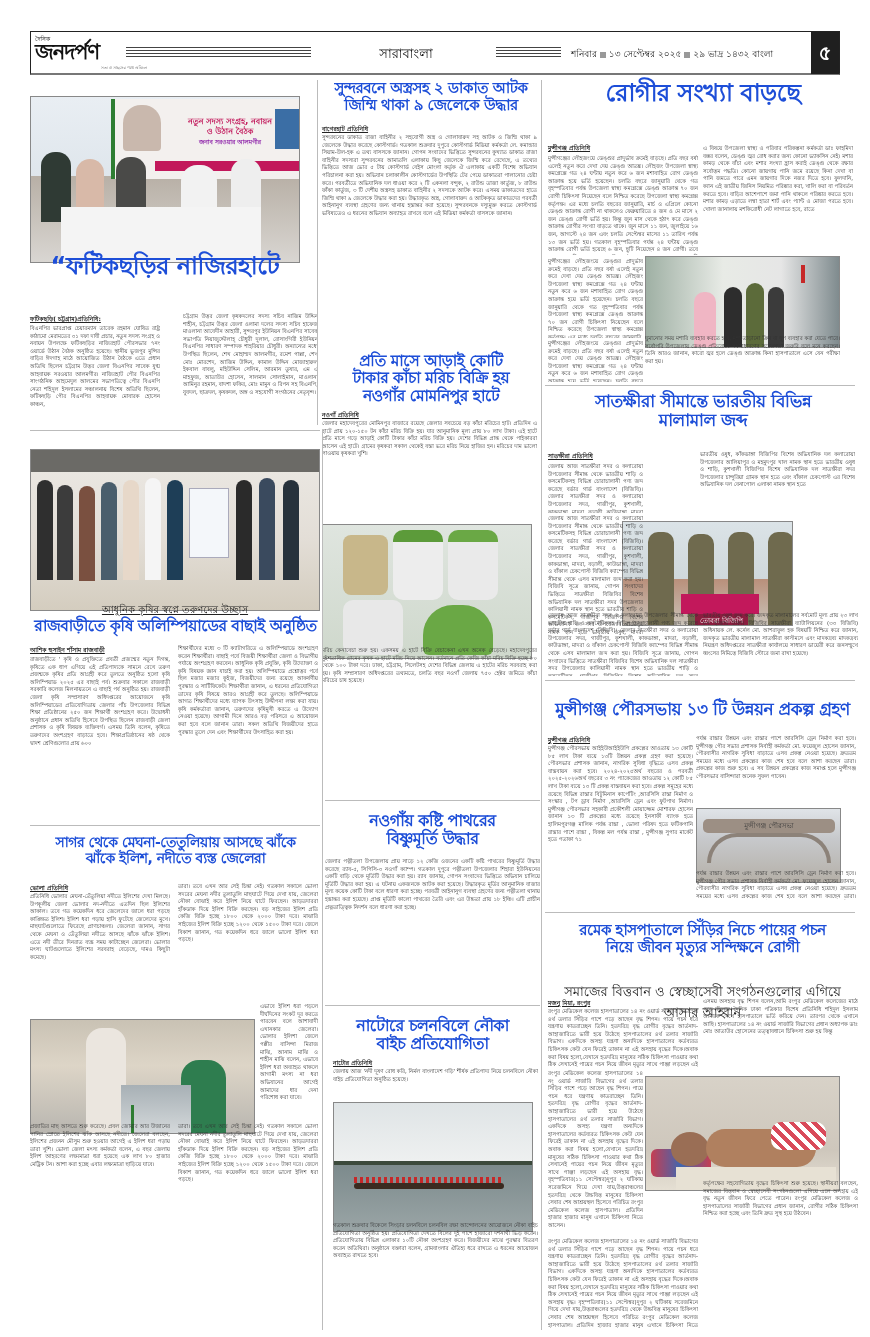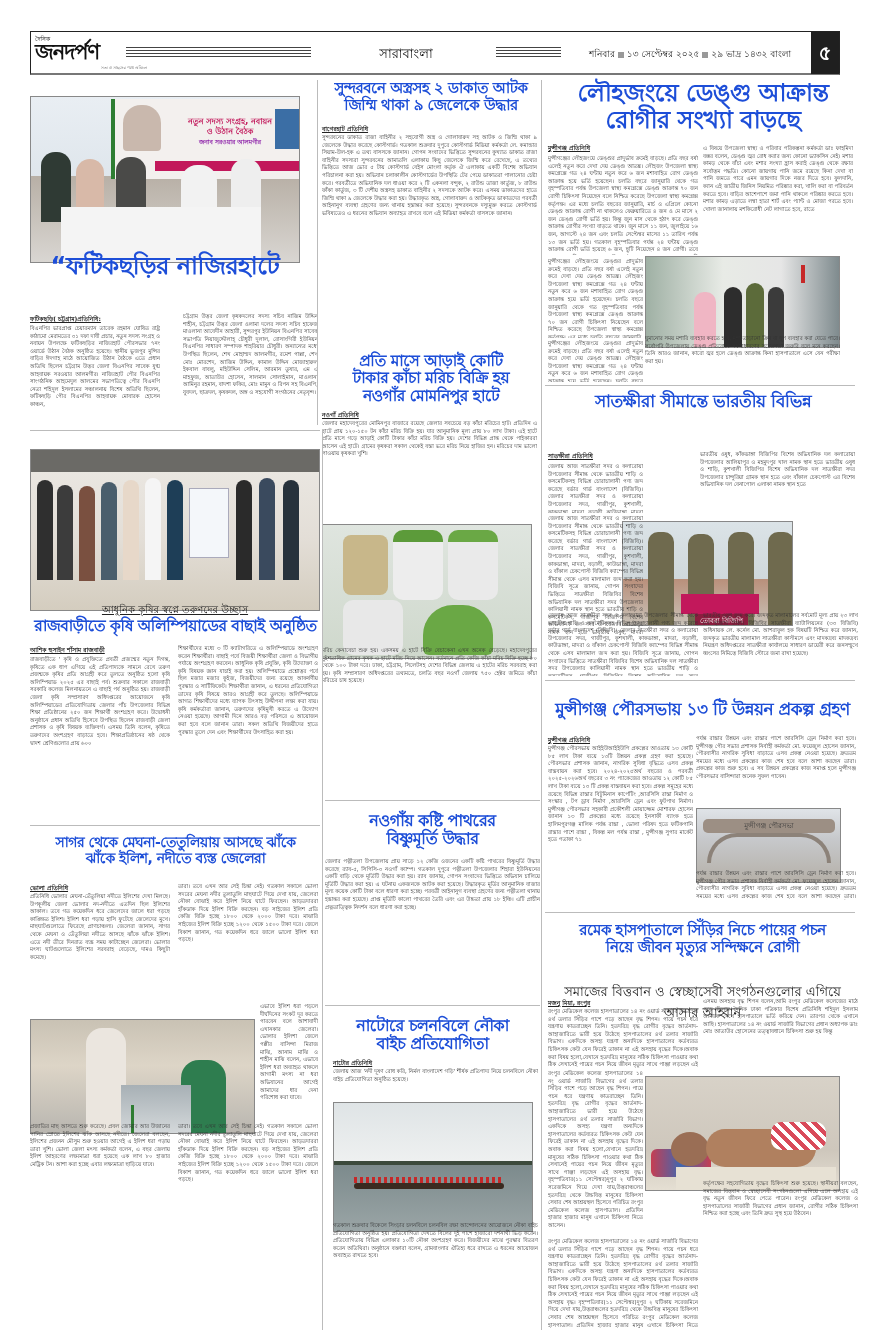--- a/index.html
+++ b/index.html
@@ -10,21 +10,21 @@
 
   
   .masthead { left: 30px; top: 31px; width: 810px; height: 44px; border: 1px solid #222; border-bottom: 2px solid #777; background: #fff; }
   .mh-daily { left: 4px; top: 2px; font-size: 6px; color: #222; }
   .mh-logo { left: 4px; top: 8px; font-family: "DejaVu Sans", sans-serif; font-weight: bold; font-size: 21px; letter-spacing: -1px; color: #111; line-height: 24px; }
   .mh-tag { left: 70px; top: 33px; font-size: 4px; color: #444; }
   .mh-lines { height: 10px; border-top: 1px solid #444; border-bottom: 1px solid #444; }
   .mh-lines::before, .mh-lines::after { content: ""; position: absolute; left: 0; right: 0; height: 1px; background: #444; }
   .mh-lines::before { top: 2px; } .mh-lines::after { top: 5px; }
   .mh-section { left: 330px; top: 12px; width: 90px; text-align: center; font-size: 13px; color: #111; }
-  .mh-date { left: 540px; top: 15px; font-size: 9px; color: #222; white-space: nowrap; margin-left: 18px; }
+  .mh-date { left: 540px; top: 15px; font-size: 9px; color: #222; white-space: nowrap; }
   .mh-date .sq { display: inline-block; width: 6px; height: 6px; background: #999; margin: 0 3px; vertical-align: middle; }
   .mh-page { right: 0; top: 0; width: 28px; height: 42px; background: #1f1f1f; color: #fff; font-size: 20px; font-weight: bold; text-align: center; line-height: 42px; }
 
   
   .headline { font-family: "DejaVu Sans", sans-serif; font-weight: bold; color: #1d4ed8; text-align: center; line-height: 1.12; letter-spacing: -0.5px; }
   .byline { font-size: 6px; font-weight: bold; color: #222; text-decoration: underline; white-space: nowrap; }
   .body-text { font-size: 5.4px; line-height: 7.6px; color: #333; text-align: justify; overflow: hidden; }
   .rule-v { width: 1px; background: #bbb; }
   .rule-h { height: 1px; background: #bbb; }
 
@@ -99,41 +99,41 @@
 <div class="abs photo" style="left:322px;top:508px;width:210px;height:135px;background:linear-gradient(180deg,#dfe5df 0%,#cfd8cc 100%);">
   <div class="abs" style="left:20px;top:10px;width:45px;height:60px;background:#c8b78a;border-radius:8px;"></div>
   <div class="abs" style="left:70px;top:5px;width:50px;height:70px;background:#ededed;border-radius:10px;border-top:12px solid #5c9b3a;"></div>
   <div class="abs" style="left:125px;top:5px;width:50px;height:70px;background:#eaeaea;border-radius:10px;border-top:12px solid #6aa845;"></div>
   <div class="abs" style="left:100px;top:80px;width:70px;height:50px;background:#6aa845;border-radius:30px 30px 6px 6px;"></div>
   <div class="abs" style="left:20px;top:75px;width:60px;height:55px;background:#e8e8e8;border-radius:10px;"></div>
 </div>
 <div class="abs body-text" style="left:322px;top:647px;width:215px;height:140px;">মরিচ কেনাবেচা শুরু হয়। একসময় এ হাটে বিক্রি বেচাকেনা এখন অনেক বেড়েছে। মহাদেবপুরের দুইশতাধিক গ্রামের কৃষক এ হাটে মরিচ নিয়ে আসেন। বর্তমানে প্রতি কেজি কাঁচা মরিচ বিক্রি হচ্ছে ৮০ থেকে ১০০ টাকা দরে। ঢাকা, চট্টগ্রাম, সিলেটসহ দেশের বিভিন্ন জেলায় এ হাটের মরিচ সরবরাহ করা হয়। কৃষি সম্প্রসারণ অধিদপ্তরের তথ্যমতে, চলতি বছর নওগাঁ জেলায় ৭৫০ হেক্টর জমিতে কাঁচা মরিচের চাষ হয়েছে।</div>
 
 <div class="abs headline" style="left:548px;top:80px;width:310px;font-size:24px;">
-  <div>লৌহজংয়ে ডেঙ্গু আক্রান্ত</div>
   <div>রোগীর সংখ্যা বাড়ছে</div>
 </div>
 <div class="abs byline" style="left:548px;top:143px;">মুন্সীগঞ্জ প্রতিনিধি</div>
 <div class="abs body-text" style="left:548px;top:155px;width:150px;height:100px;">মুন্সীগঞ্জের লৌহজংয়ে ডেঙ্গুর প্রাদুর্ভাব ক্রমেই বাড়ছে। প্রতি বছর বর্ষা এলেই নতুন করে দেখা দেয় ডেঙ্গু আতঙ্ক। লৌহজং উপজেলা স্বাস্থ্য কমপ্লেক্সে গত ২৪ ঘন্টায় নতুন করে ৬ জন মশাবাহিত রোগ ডেঙ্গু আক্রান্ত হয়ে ভর্তি হয়েছেন। চলতি বছরে জানুয়ারি থেকে গত বৃহস্পতিবার পর্যন্ত উপজেলা স্বাস্থ্য কমপ্লেক্সে ডেঙ্গু আক্রান্ত ৭০ জন রোগী চিকিৎসা নিয়েছেন বলে নিশ্চিত করেছে উপজেলা স্বাস্থ্য কমপ্লেক্স কর্তৃপক্ষ। এর মধ্যে চলতি বছরের জানুয়ারি, মার্চ ও এপ্রিলে কোনো ডেঙ্গু আক্রান্ত রোগী না থাকলেও ফেব্রুয়ারিতে ৪ জন ও মে মাসে ২ জন ডেঙ্গু রোগী ভর্তি হয়। কিন্তু জুন মাস থেকে হঠাৎ করে ডেঙ্গু আক্রান্ত রোগীর সংখ্যা বাড়তে থাকে। জুন মাসে ১১ জন, জুলাইয়ে ১৬ জন, আগস্টে ২৪ জন এবং চলতি সেপ্টেম্বর মাসের ১১ তারিখ পর্যন্ত ১৩ জন ভর্তি হয়। গতকাল বৃহস্পতিবার পর্যন্ত ২৪ ঘন্টায় ডেঙ্গু আক্রান্ত রোগী ভর্তি হয়েছে ৬ জন, ছুটি নিয়েছেন ৪ জন রোগী। তবে কোনো রোগী মৃত্যুর কথা হয়নি। বর্তমানে হাসপাতালে ৬ জন রোগী ভর্তি আছেন এবং চিকিৎসা নিচ্ছেন। স্বাস্থ্য বিভাগ থেকে জানিয়েছে এডিস মশার বিস্তার রোধে নাগরিকদের সচেতনতা জরুরি। চারপাশে জমে থাকা পানি দ্রুত অপসারণ, এডিস মশার লার্ভা ধ্বংস এবং ব্যক্তিগত সাবধানতা অবলম্বনের পাশাপাশি মশকনিধনে সক্রিয় হওয়ার আহ্বান জানানো হয়েছে।</div>
 <div class="abs body-text" style="left:703px;top:145px;width:150px;height:90px;">এ বিষয়ে উপজেলা স্বাস্থ্য ও পরিবার পরিকল্পনা কর্মকর্তা ডাঃ ফাহমিদা বক্কর বলেন, ডেঙ্গু জ্বর রোধ করার জন্য কোনো ভ্যাকসিন নেই। মশার কামড় থেকে বাঁচা এবং মশার সংখ্যা হ্রাস করাই ডেঙ্গু থেকে রক্ষার সর্বোত্তম পদ্ধতি। কোনো জায়গায় পানি জমে রয়েছে কিনা দেখা বা পানি জমতে পারে এমন জায়গার দিকে নজর দিতে হবে। ফুলদানি, ক্যান এই জাতীয় জিনিস নিয়মিত পরিষ্কার করা, খালি করা বা পরিবর্তন করতে হবে। বাড়ির আশেপাশে জমা পানি থাকলে পরিষ্কার করতে হবে। মশার কামড় এড়াতে লম্বা হাতা শার্ট এবং প্যান্ট ও মোজা পরতে হবে। খোলা জানালায় মশকিরোধী নেট লাগাতে হবে, রাতে</div>
 <div class="abs photo" style="left:645px;top:240px;width:195px;height:92px;background:linear-gradient(90deg,#9fb0a4 0%,#e8ebe6 40%,#e6e6e6 70%,#7f8b8e 100%);">
   <div class="abs" style="left:48px;top:35px;width:22px;height:57px;background:#f0b6c4;border-radius:10px 10px 0 0;"></div>
   <div class="abs" style="left:78px;top:30px;width:18px;height:62px;background:#2d2d2d;border-radius:9px 9px 0 0;"></div>
   <div class="abs" style="left:100px;top:26px;width:18px;height:66px;background:#5c6b3a;border-radius:9px 9px 0 0;"></div>
   <div class="abs" style="left:122px;top:30px;width:16px;height:62px;background:#3b3b3b;border-radius:8px 8px 0 0;"></div>
   <div class="abs" style="left:155px;top:8px;width:4px;height:18px;background:#c62828;"></div>
 </div>
 <div class="abs body-text" style="left:548px;top:258px;width:95px;height:80px;">মুন্সীগঞ্জের লৌহজংয়ে ডেঙ্গুর প্রাদুর্ভাব ক্রমেই বাড়ছে। প্রতি বছর বর্ষা এলেই নতুন করে দেখা দেয় ডেঙ্গু আতঙ্ক। লৌহজং উপজেলা স্বাস্থ্য কমপ্লেক্সে গত ২৪ ঘন্টায় নতুন করে ৬ জন মশাবাহিত রোগ ডেঙ্গু আক্রান্ত হয়ে ভর্তি হয়েছেন। চলতি বছরে জানুয়ারি থেকে গত বৃহস্পতিবার পর্যন্ত উপজেলা স্বাস্থ্য কমপ্লেক্সে ডেঙ্গু আক্রান্ত ৭০ জন রোগী চিকিৎসা নিয়েছেন বলে নিশ্চিত করেছে উপজেলা স্বাস্থ্য কমপ্লেক্স কর্তৃপক্ষ। এর মধ্যে চলতি বছরের জানুয়ারি, মার্চ ও এপ্রিলে কোনো ডেঙ্গু আক্রান্ত রোগী না থাকলেও ফেব্রুয়ারিতে ৪ জন ও মে মাসে ২ জন ডেঙ্গু রোগী ভর্তি হয়। কিন্তু জুন মাস থেকে হঠাৎ করে ডেঙ্গু আক্রান্ত রোগীর সংখ্যা বাড়তে থাকে। জুন মাসে ১১ জন, জুলাইয়ে ১৬ জন, আগস্টে ২৪ জন এবং চলতি সেপ্টেম্বর মাসের ১১ তারিখ পর্যন্ত ১৩ জন ভর্তি হয়। গতকাল বৃহস্পতিবার পর্যন্ত ২৪ ঘন্টায় ডেঙ্গু আক্রান্ত রোগী ভর্তি হয়েছে ৬ জন, ছুটি নিয়েছেন ৪ জন রোগী। তবে কোনো রোগী মৃত্যুর কথা হয়নি। বর্তমানে হাসপাতালে ৬ জন রোগী ভর্তি আছেন এবং চিকিৎসা নিচ্ছেন। স্বাস্থ্য বিভাগ থেকে জানিয়েছে এডিস মশার বিস্তার রোধে নাগরিকদের সচেতনতা জরুরি। চারপাশে জমে থাকা পানি দ্রুত অপসারণ, এডিস মশার লার্ভা ধ্বংস এবং ব্যক্তিগত সাবধানতা অবলম্বনের পাশাপাশি মশকনিধনে সক্রিয় হওয়ার আহ্বান জানানো হয়েছে।</div>
 <div class="abs body-text" style="left:645px;top:335px;width:195px;height:40px;">ঘুমানোর সময় মশারি ব্যবহার করতে হবে, মশা তাড়ানো ক্রিম বা ধূপ ব্যবহার করা যেতে পারে। সর্বোপরি উপজেলায় ডেঙ্গু প্রতিরোধে সর্বসাধারণের সচেতনতা জরুরি বলে মনে করছেন। তিনি আরও জানান, কারো জ্বর হলে ডেঙ্গু আক্রান্ত কিনা হাসপাতালে এসে যেন পরীক্ষা করা হয়।</div>
 <div class="abs body-text" style="left:548px;top:340px;width:95px;height:42px;">মুন্সীগঞ্জের লৌহজংয়ে ডেঙ্গুর প্রাদুর্ভাব ক্রমেই বাড়ছে। প্রতি বছর বর্ষা এলেই নতুন করে দেখা দেয় ডেঙ্গু আতঙ্ক। লৌহজং উপজেলা স্বাস্থ্য কমপ্লেক্সে গত ২৪ ঘন্টায় নতুন করে ৬ জন মশাবাহিত রোগ ডেঙ্গু আক্রান্ত হয়ে ভর্তি হয়েছেন। চলতি বছরে জানুয়ারি থেকে গত বৃহস্পতিবার পর্যন্ত উপজেলা স্বাস্থ্য কমপ্লেক্সে ডেঙ্গু আক্রান্ত ৭০ জন রোগী চিকিৎসা নিয়েছেন বলে নিশ্চিত করেছে উপজেলা স্বাস্থ্য কমপ্লেক্স কর্তৃপক্ষ। এর মধ্যে চলতি বছরের জানুয়ারি, মার্চ ও এপ্রিলে কোনো ডেঙ্গু আক্রান্ত রোগী না থাকলেও ফেব্রুয়ারিতে ৪ জন ও মে মাসে ২ জন ডেঙ্গু রোগী ভর্তি হয়। কিন্তু জুন মাস থেকে হঠাৎ করে ডেঙ্গু আক্রান্ত রোগীর সংখ্যা বাড়তে থাকে। জুন মাসে ১১ জন, জুলাইয়ে ১৬ জন, আগস্টে ২৪ জন এবং চলতি সেপ্টেম্বর মাসের ১১ তারিখ পর্যন্ত ১৩ জন ভর্তি হয়। গতকাল বৃহস্পতিবার পর্যন্ত ২৪ ঘন্টায় ডেঙ্গু আক্রান্ত রোগী ভর্তি হয়েছে ৬ জন, ছুটি নিয়েছেন ৪ জন রোগী। তবে কোনো রোগী মৃত্যুর কথা হয়নি। বর্তমানে হাসপাতালে ৬ জন রোগী ভর্তি আছেন এবং চিকিৎসা নিচ্ছেন। স্বাস্থ্য বিভাগ থেকে জানিয়েছে এডিস মশার বিস্তার রোধে নাগরিকদের সচেতনতা জরুরি। চারপাশে জমে থাকা পানি দ্রুত অপসারণ, এডিস মশার লার্ভা ধ্বংস এবং ব্যক্তিগত সাবধানতা অবলম্বনের পাশাপাশি মশকনিধনে সক্রিয় হওয়ার আহ্বান জানানো হয়েছে।</div>
 
 <div class="abs rule-h" style="left:545px;top:385px;width:310px;"></div>
 
 <div class="abs headline" style="left:548px;top:392px;width:310px;font-size:17px;">
   <div>সাতক্ষীরা সীমান্তে ভারতীয় বিভিন্ন</div>
+  <div>মালামাল জব্দ</div>
 </div>
 <div class="abs byline" style="left:548px;top:451px;">সাতক্ষীরা প্রতিনিধি</div>
 <div class="abs body-text" style="left:548px;top:463px;width:95px;height:50px;">জেলায় আজ সাতক্ষীরা সদর ও কলারোয়া উপজেলার সীমান্ত থেকে ভারতীয় শাড়ি ও কসমেটিকসহ বিভিন্ন চোরাচালানী পণ্য জব্দ করেছে বর্ডার গার্ড বাংলাদেশ (বিজিবি)। জেলার সাতক্ষীরা সদর ও কলারোয়া উপজেলার সদর, গাজীপুর, কুশখালী, কাকডাঙ্গা, মাদরা, বড়ালী, কাউডাঙ্গা, মাদরা ও বাঁকাল চেকপোস্ট বিজিবি ক্যাম্পের বিভিন্ন সীমান্ত থেকে এসব মালামাল জব্দ করা হয়। বিজিবি সূত্রে জানায়, গোপন সংবাদের ভিত্তিতে সাতক্ষীরা বিজিবির বিশেষ অভিযানিক দল সাতক্ষীরা সদর উপজেলার কালিয়ানী নামক স্থান হতে ভারতীয় শাড়ি ও কসমেটিকস, গাজীপুর বিজিপির বিশেষ অভিযানিক দল সদর উপজেলার গাজীপুর নামক স্থান হতে ভারতীয় ওষুধ, মাদরা বিজিপির বিশেষ অভিযানিক দল কলারোয়া উপজেলার মাদরা নামক স্থান হতে ও বোতল ফেনসিডিল জব্দ করে। এছাড়া, কাউডাঙ্গা বিশেষ ক্যাম্পের অভিযানিক দল সাতক্ষীরা সদর উপজেলার রেউই বাজার নামক স্থান হতে ভারতীয় ওষুধ, চান্দুড়িয়া বিজিপির বিশেষ অভিযানিক দল কলারোয়া উপজেলার কাঁকডাঙ্গা নামক স্থান হতে ভারতীয় শাড়ি, তলুইগাছা বিজিপির বিশেষ অভিযানিক দল সাতক্ষীরা সদর উপজেলার পদ্মশাখরা নামক স্থান হতে</div>
 <div class="abs body-text" style="left:700px;top:451px;width:155px;height:52px;">ভারতীয় ওষুধ, কাঁকডাঙ্গা বিজিপির বিশেষ অভিযানিক দল কলারোয়া উপজেলার আলিয়াপুর ও মহমুদপুর খাল নামক স্থান হতে ভারতীয় ওষুধ ও শাড়ি, কুশখালী বিজিপির বিশেষ অভিযানিক দল সাতক্ষীরা সদর উপজেলার চান্দুরিয়া গ্রামক স্থান হতে এবং বাঁকাল চেকপোস্ট এর বিশেষ অভিযানিক দল বেনাপোল এলাকা নামক স্থান হতে</div>
 <div class="abs photo" style="left:622px;top:505px;width:171px;height:105px;background:linear-gradient(180deg,#dbe3e7 0%,#d0d8db 55%,#b98f7a 55%,#c9c2b8 100%);padding-left:44px;">
   <div class="abs" style="left:25px;top:10px;width:26px;height:95px;background:#6f6a4e;border-radius:10px 10px 0 0;"></div>
   <div class="abs" style="left:65px;top:12px;width:26px;height:93px;background:#6f6a4e;border-radius:10px 10px 0 0;"></div>
   <div class="abs" style="left:105px;top:10px;width:26px;height:95px;background:#6f6a4e;border-radius:10px 10px 0 0;"></div>
   <div class="abs" style="left:145px;top:10px;width:26px;height:95px;background:#6f6a4e;border-radius:10px 10px 0 0;"></div>
   <div class="abs" style="left:58px;top:72px;width:78px;height:20px;background:#c2185b;"></div>

